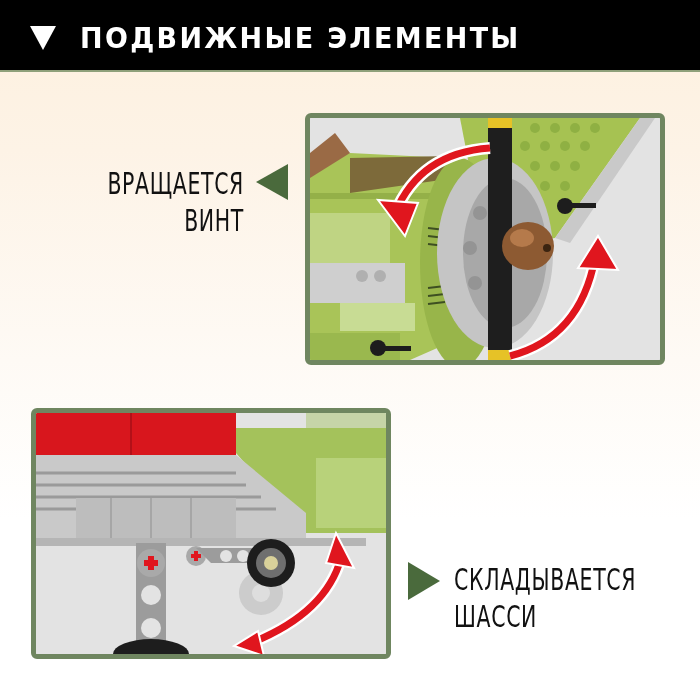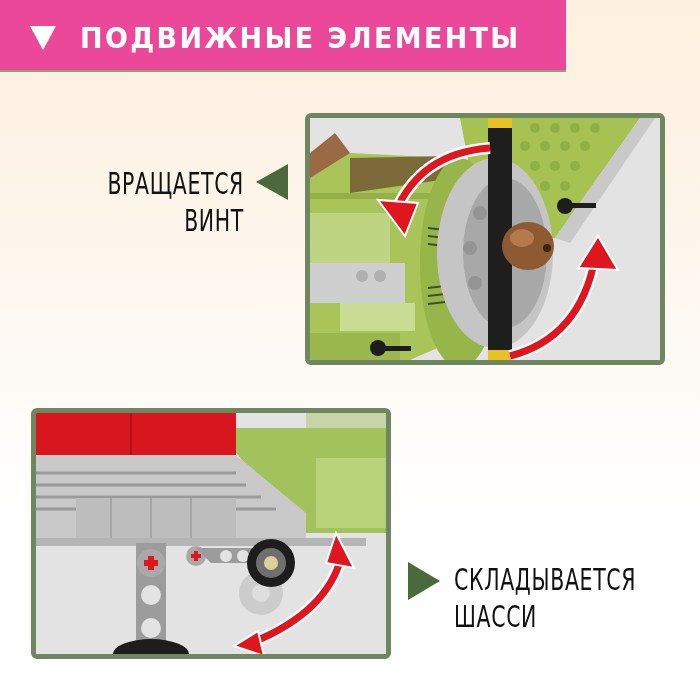--- a/index.html
+++ b/index.html
@@ -2,22 +2,22 @@
 <html><head>
 <meta charset="utf-8">
 <style>
   html, body { margin: 0; padding: 0; }
   body {
     width: 700px; height: 700px; overflow: hidden; position: relative;
     background: linear-gradient(to bottom, #fdf0de 0px, #fdf3e6 150px, #fefaf5 360px, #ffffff 520px, #ffffff 700px);
     font-family: "DejaVu Sans Condensed", "DejaVu Sans", sans-serif;
   }
   .header {
-    position: absolute; left: 0; top: 0; width: 566px; height: 70px;
-    background: #ec4899;
+    position: absolute; left: 0; top: 0; width: 700px; height: 70px;
+    background: #000000;
     border-bottom: 2px solid #8ea07a;
   }
   .header-tri {
     position: absolute; left: 30px; top: 26px; width: 0; height: 0;
     border-left: 13px solid transparent; border-right: 13px solid transparent;
     border-top: 24px solid #ffffff;
   }
   .header-title {
     position: absolute; left: 80px; top: 20px;
     color: #ffffff; font-family: "DejaVu Sans", sans-serif; font-weight: bold;

